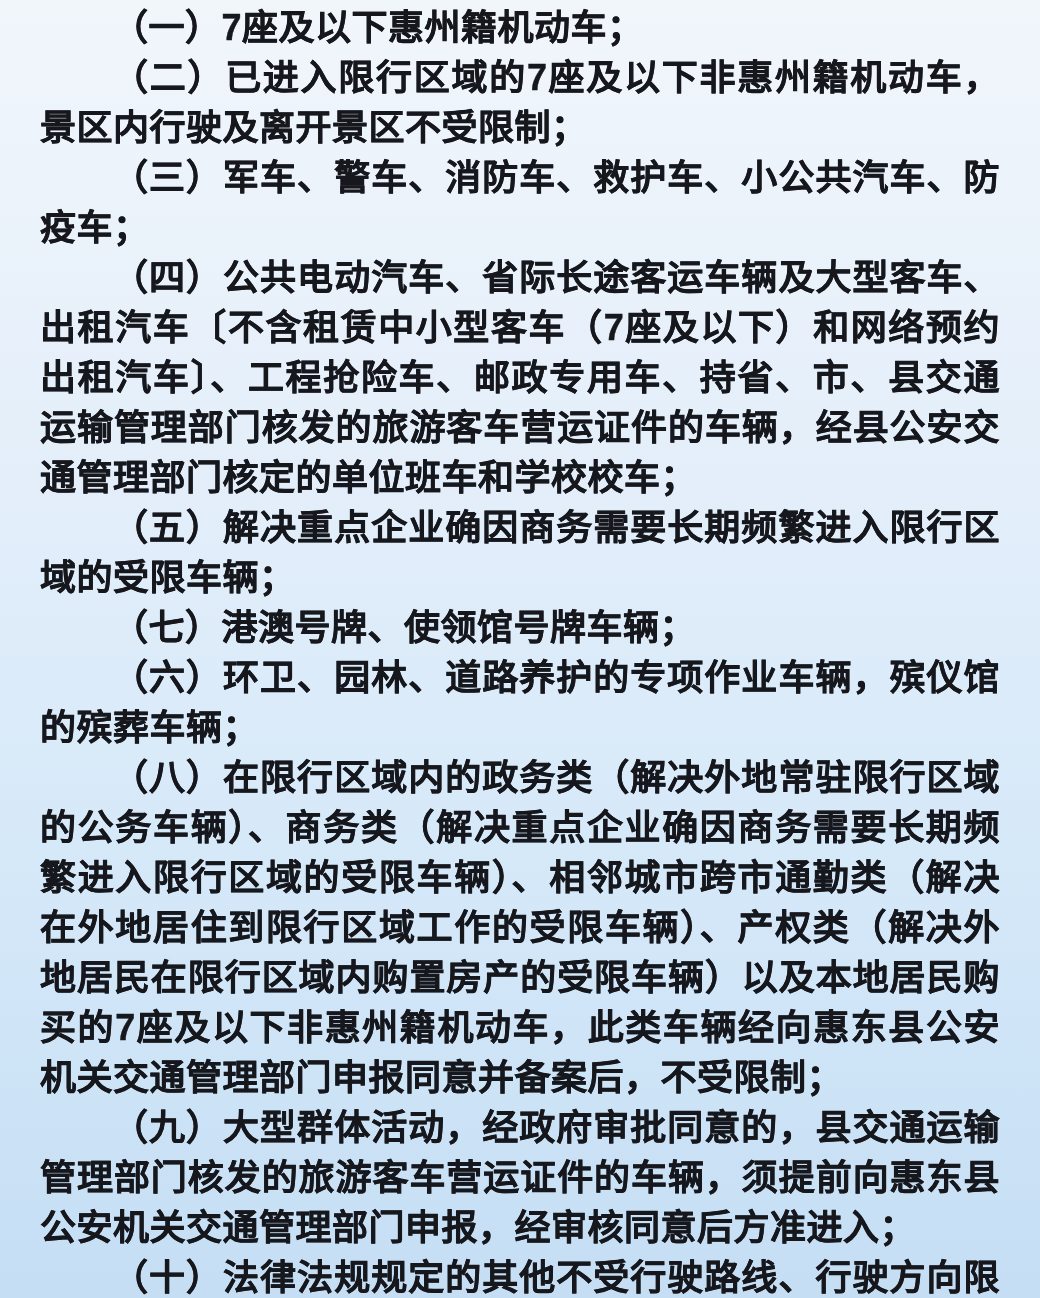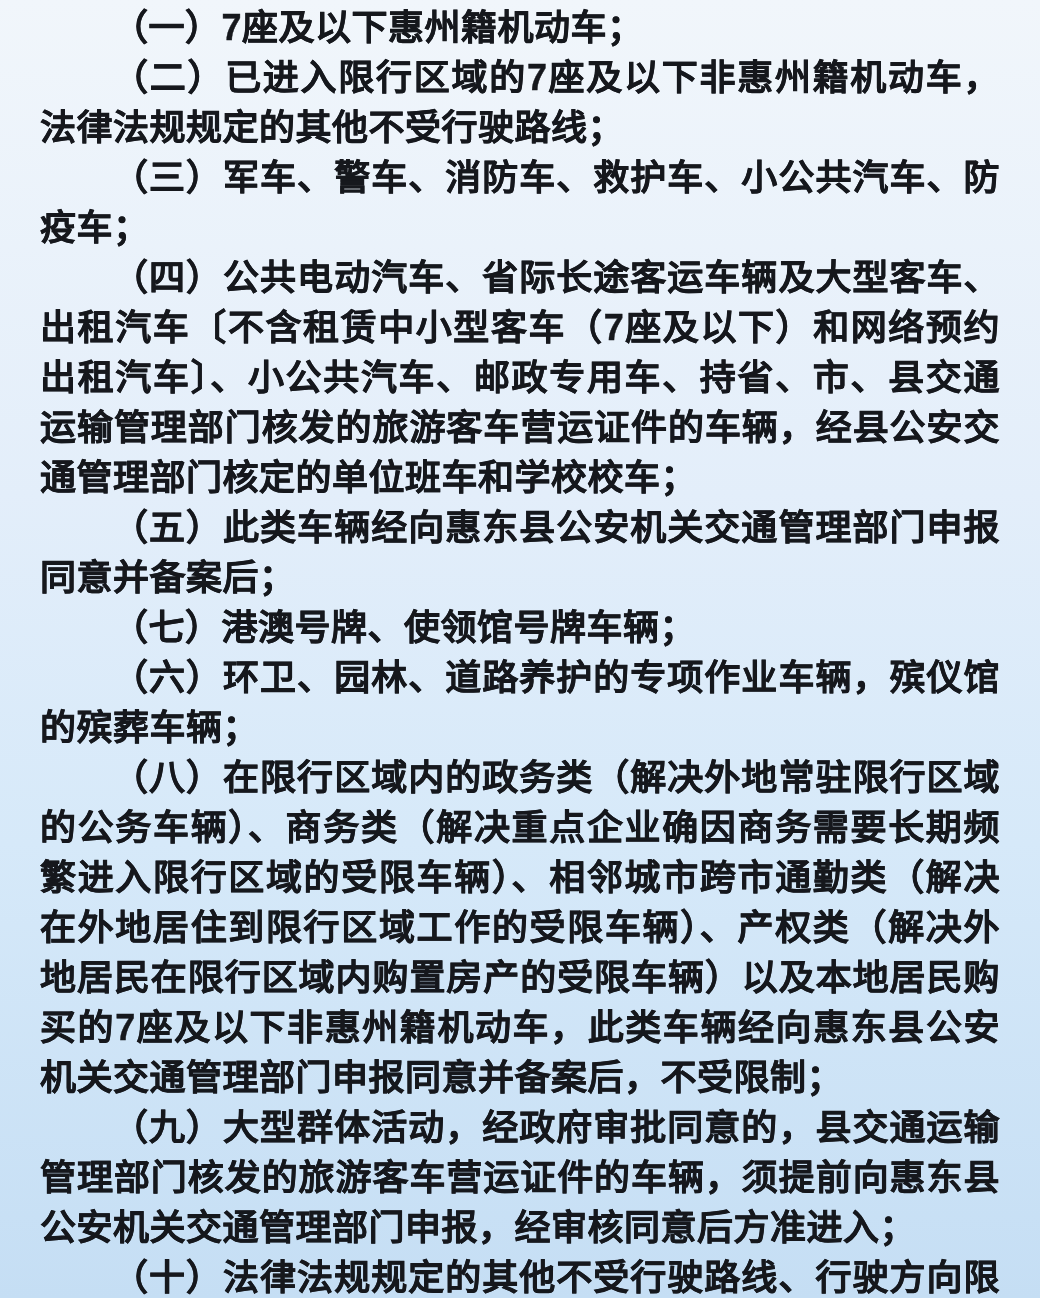--- a/index.html
+++ b/index.html
@@ -31,22 +31,22 @@
     text-justify: inter-ideograph;
     letter-spacing: 0.5px;
     -webkit-text-stroke: 0.4px #16181d;
   }
 </style>
 </head>
 <body>
 
 <div class="page">
   <p class="para">（一）7座及以下惠州籍机动车；</p>
-  <p class="para">（二）已进入限行区域的7座及以下非惠州籍机动车，法律法规规定的其他不受行驶路线；</p>
+  <p class="para">（二）已进入限行区域的7座及以下非惠州籍机动车，景区内行驶及离开景区不受限制；</p>
   <p class="para">（三）军车、警车、消防车、救护车、小公共汽车、防疫车；</p>
-  <p class="para">（四）公共电动汽车、省际长途客运车辆及大型客车、出租汽车〔不含租赁中小型客车（7座及以下）和网络预约出租汽车〕、小公共汽车、邮政专用车、持省、市、县交通运输管理部门核发的旅游客车营运证件的车辆，经县公安交通管理部门核定的单位班车和学校校车；</p>
-  <p class="para">（五）此类车辆经向惠东县公安机关交通管理部门申报同意并备案后；</p>
+  <p class="para">（四）公共电动汽车、省际长途客运车辆及大型客车、出租汽车〔不含租赁中小型客车（7座及以下）和网络预约出租汽车〕、工程抢险车、邮政专用车、持省、市、县交通运输管理部门核发的旅游客车营运证件的车辆，经县公安交通管理部门核定的单位班车和学校校车；</p>
+  <p class="para">（五）解决重点企业确因商务需要长期频繁进入限行区域的受限车辆；</p>
   <p class="para">（七）港澳号牌、使领馆号牌车辆；</p>
   <p class="para">（六）环卫、园林、道路养护的专项作业车辆，殡仪馆的殡葬车辆；</p>
   <p class="para">（八）在限行区域内的政务类（解决外地常驻限行区域的公务车辆）、商务类（解决重点企业确因商务需要长期频繁进入限行区域的受限车辆）、相邻城市跨市通勤类（解决在外地居住到限行区域工作的受限车辆）、产权类（解决外地居民在限行区域内购置房产的受限车辆）以及本地居民购买的7座及以下非惠州籍机动车，此类车辆经向惠东县公安机关交通管理部门申报同意并备案后，不受限制；</p>
   <p class="para">（九）大型群体活动，经政府审批同意的，县交通运输管理部门核发的旅游客车营运证件的车辆，须提前向惠东县公安机关交通管理部门申报，经审核同意后方准进入；</p>
   <p class="para">（十）法律法规规定的其他不受行驶路线、行驶方向限制的车辆。</p>
 </div>
 
 </body></html>

